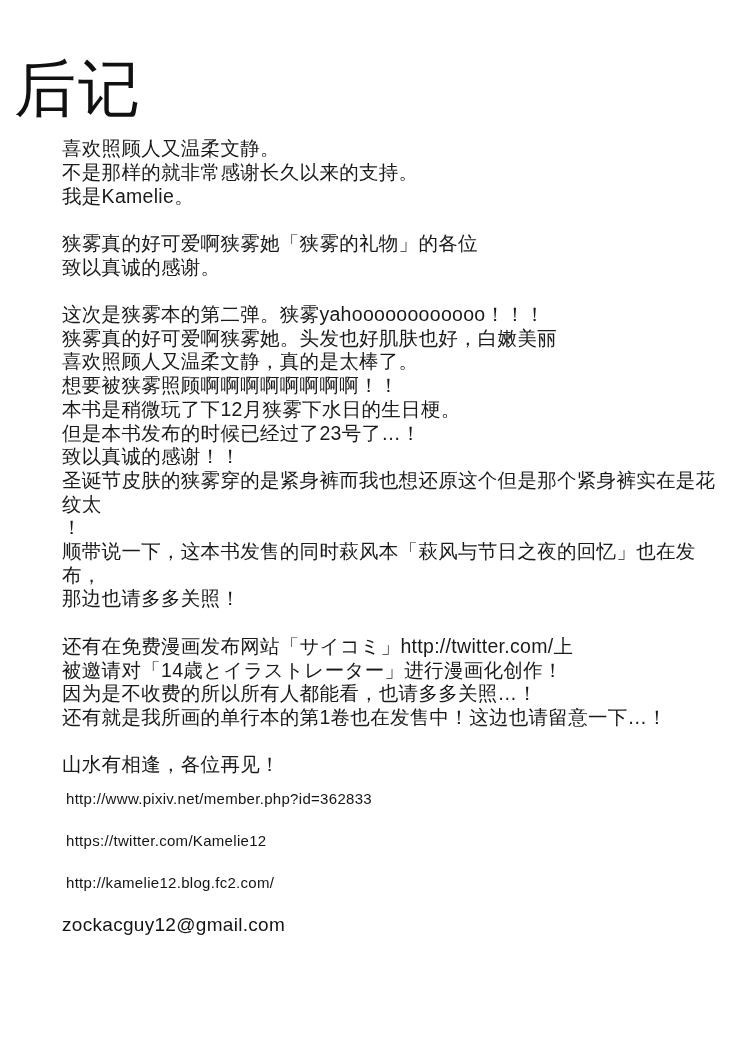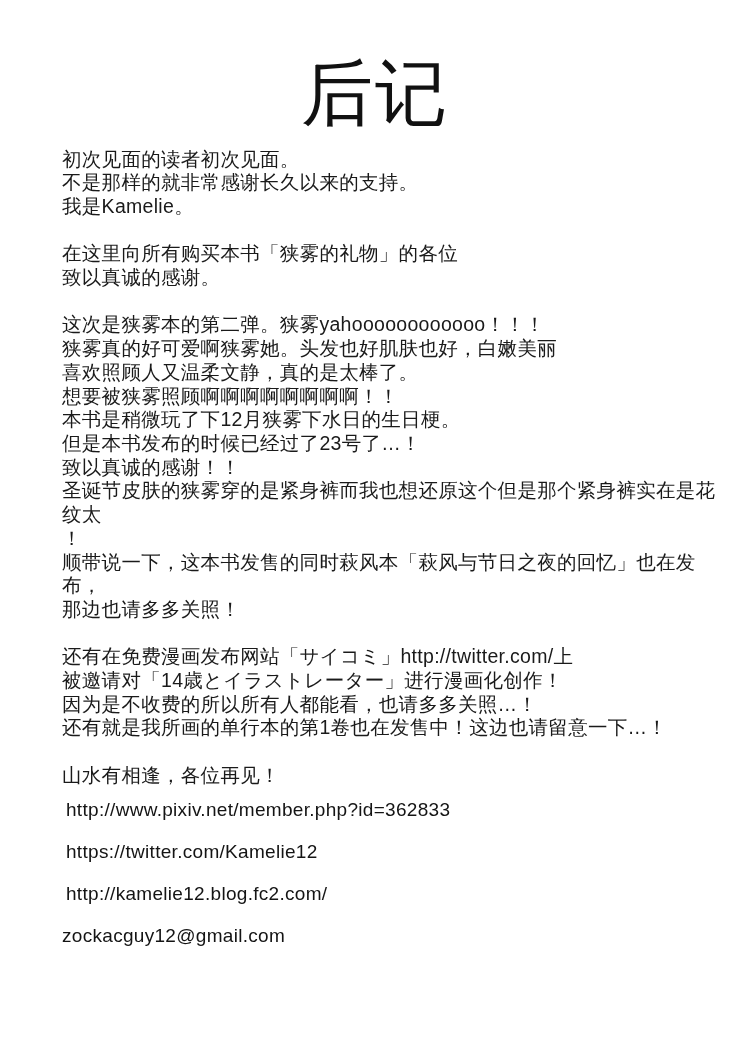--- a/index.html
+++ b/index.html
@@ -13,22 +13,22 @@
     height: 1041px;
     margin: 0 auto;
     background: #ffffff;
     color: #1a1a1a;
     font-family: "Liberation Sans", "DejaVu Sans", sans-serif;
     overflow: hidden;
   }
   .title {
     margin: 0;
     padding-top: 56px;
-    text-align: center;
-    font-size: 72px;
+    text-align: left;
+    font-size: 62px;
     line-height: 1.05;
     font-weight: 500;
     letter-spacing: 2px;
     color: #111111;
     padding-left: 14px;
   }
   .afterword {
     padding: 16px 6px 0 62px;
   }
   .afterword .line {
@@ -36,44 +36,44 @@
     line-height: 23.7px;
     min-height: 23.7px;
     letter-spacing: 0.3px;
     white-space: pre-wrap;
     color: #1a1a1a;
   }
   .links {
     padding: 12px 0 0 66px;
   }
   .links .link-line {
-    font-size: 19px;
+    font-size: 15px;
     line-height: 20px;
     margin-bottom: 22px;
     letter-spacing: 0.3px;
     color: #141414;
   }
   .links .email-line {
     margin-left: -4px;
     font-size: 19px;
   }
 </style>
 </head>
 <body>
 
 <div class="page">
 
   <h1 class="title">后记</h1>
 
   <div class="afterword">
-      <div class="line">初次见面的读者初次见面。</div>
+      <div class="line">喜欢照顾人又温柔文静。</div>
       <div class="line">不是那样的就非常感谢长久以来的支持。</div>
       <div class="line">我是Kamelie。</div>
       <div class="line"></div>
-      <div class="line">在这里向所有购买本书「狭雾的礼物」的各位</div>
+      <div class="line">狭雾真的好可爱啊狭雾她「狭雾的礼物」的各位</div>
       <div class="line">致以真诚的感谢。</div>
       <div class="line"></div>
       <div class="line">这次是狭雾本的第二弹。狭雾yahoooooooooooo！！！</div>
       <div class="line">狭雾真的好可爱啊狭雾她。头发也好肌肤也好，白嫩美丽</div>
       <div class="line">喜欢照顾人又温柔文静，真的是太棒了。</div>
       <div class="line">想要被狭雾照顾啊啊啊啊啊啊啊啊！！</div>
       <div class="line">本书是稍微玩了下12月狭雾下水日的生日梗。</div>
       <div class="line">但是本书发布的时候已经过了23号了…！</div>
       <div class="line">致以真诚的感谢！！</div>
       <div class="line">圣诞节皮肤的狭雾穿的是紧身裤而我也想还原这个但是那个紧身裤实在是花纹太</div>

